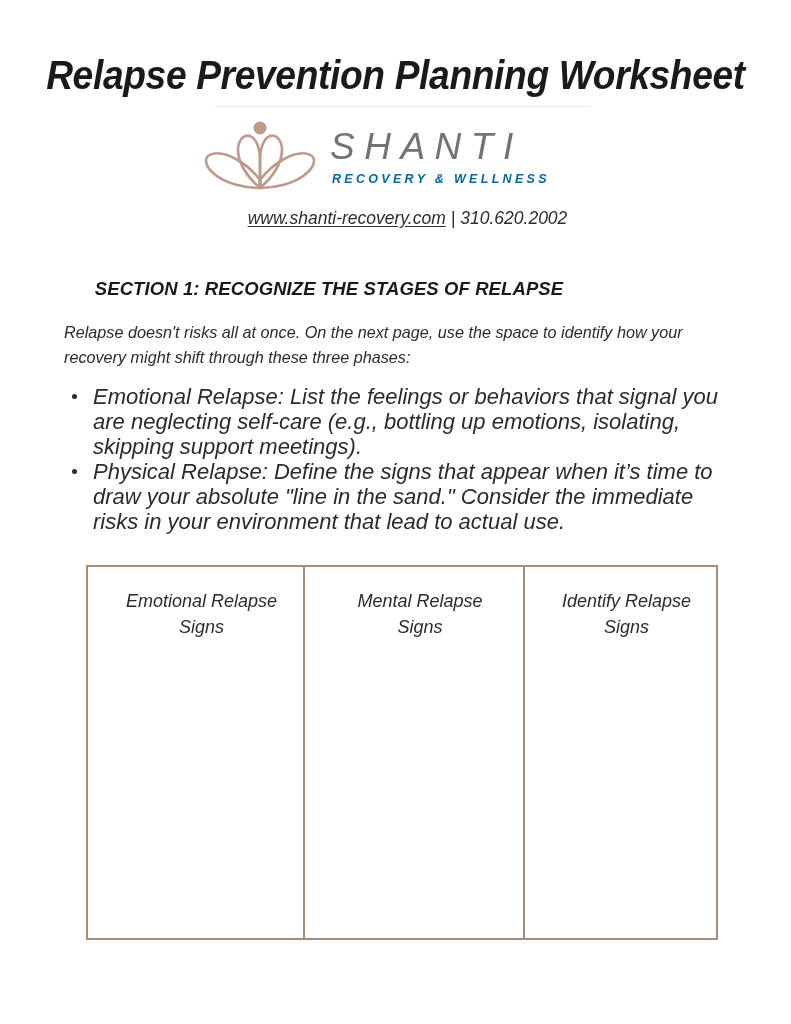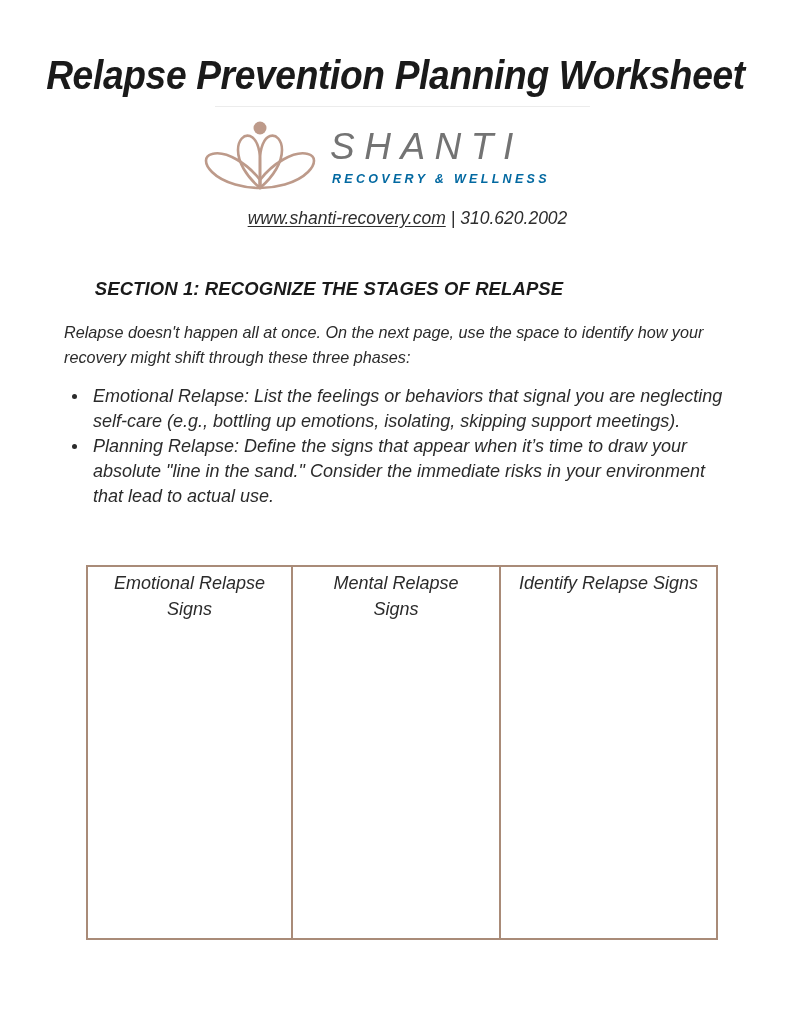--- a/index.html
+++ b/index.html
@@ -146,21 +146,21 @@
     left: 64px;
     top: 384px;
     width: 662px;
     margin: 0;
     padding: 0;
     list-style: none;
   }
   .bullets li {
     position: relative;
     padding-left: 29px;
-    font-size: 18px;
+    font-size: 22px;
     line-height: 25px;
     color: #2b2b2b;
     margin-bottom: 0px;
   }
   .bullets li .dot {
     position: absolute;
     left: 8px;
     top: 10px;
     width: 5px;
     height: 5px;
@@ -177,22 +177,23 @@
     height: 375px;
     border: 2px solid #a98b78;
     box-sizing: border-box;
     display: flex;
     flex-direction: row;
     background: #ffffff;
   }
   .t-col {
     box-sizing: border-box;
     border-right: 2px solid #a98b78;
-    padding-top: 3px;
+    padding-top: 21px;
     display: block;
+    margin-left: 12px;
   }
   .t-col:last-child {
     border-right: none;
   }
   .t-col.c1 { flex: 0 0 205px; }
   .t-col.c2 { flex: 0 0 208px; }
   .t-col.c3 { flex: 1 1 auto; }
 
   .t-head {
     text-align: center;
@@ -226,30 +227,30 @@
       <div class="logo-tagline">RECOVERY &amp; WELLNESS</div>
     </div>
   </div>
 
   <div class="contact">
     <span class="url">www.shanti-recovery.com</span><span class="sep">|</span><span>310.620.2002</span>
   </div>
 
   <div class="section-heading">SECTION 1: RECOGNIZE THE STAGES OF RELAPSE</div>
 
-  <div class="intro">Relapse doesn't happen all at once. On the next page, use the space to identify how your recovery might shift through these three phases:</div>
+  <div class="intro">Relapse doesn't risks all at once. On the next page, use the space to identify how your recovery might shift through these three phases:</div>
 
   <ul class="bullets">
     <li>
       <span class="dot"></span>
       <span>Emotional Relapse: List the feelings or behaviors that signal you are neglecting self-care (e.g., bottling up emotions, isolating, skipping support meetings).</span>
     </li>
     <li>
       <span class="dot"></span>
-      <span>Planning Relapse: Define the signs that appear when it’s time to draw your absolute "line in the sand." Consider the immediate risks in your environment that lead to actual use.</span>
+      <span>Physical Relapse: Define the signs that appear when it’s time to draw your absolute "line in the sand." Consider the immediate risks in your environment that lead to actual use.</span>
     </li>
   </ul>
 
   <div class="table-wrap">
     <div class="t-col c1">
       <div class="t-head">Emotional Relapse Signs</div>
     </div>
     <div class="t-col c2">
       <div class="t-head">Mental Relapse Signs</div>
     </div>

